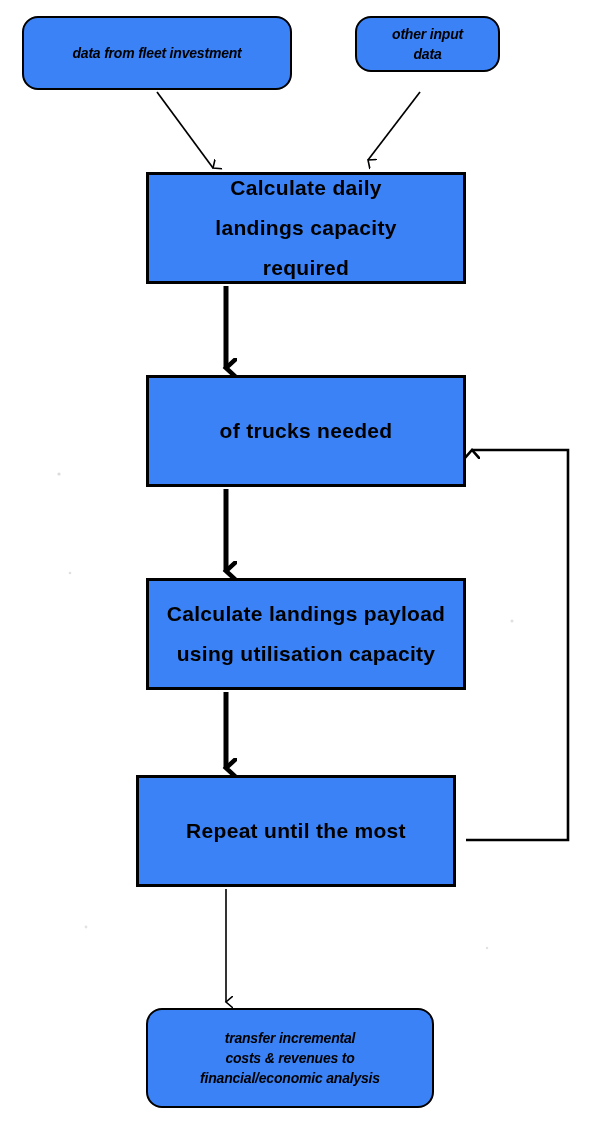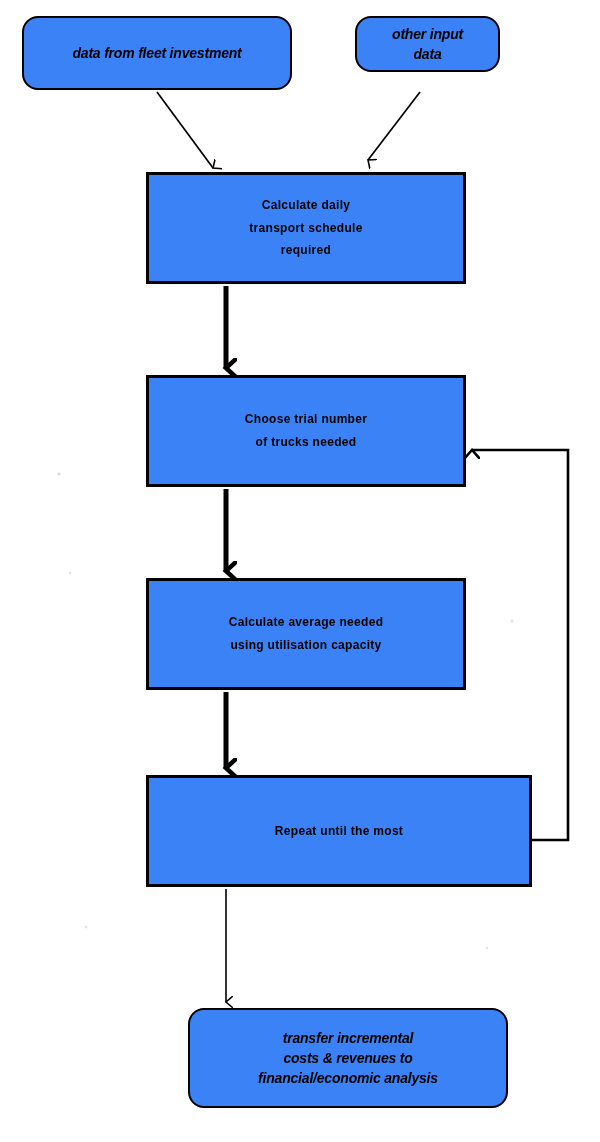--- a/index.html
+++ b/index.html
@@ -37,36 +37,36 @@
     border-radius: 16px;
     font-style: italic;
     font-weight: bold;
     font-size: 14px;
     line-height: 1.45;
     letter-spacing: -0.2px;
   }
   .node.process {
     border: 3px solid #000;
     font-weight: bold;
-    font-size: 12px;
+    font-size: 21px;
     line-height: 1.9;
     letter-spacing: 0.3px;
   }
   .node .line {
     display: block;
     white-space: nowrap;
   }
   
   #n-fleet-data  { left: 22px;  top: 16px;  width: 270px; height: 74px; }
   #n-other-data  { left: 355px; top: 16px;  width: 145px; height: 56px; }
   #n-calc-cap    { left: 146px; top: 172px; width: 320px; height: 112px; }
   #n-choose      { left: 146px; top: 375px; width: 320px; height: 112px; }
   #n-payload     { left: 146px; top: 578px; width: 320px; height: 112px; }
-  #n-repeat      { left: 146px; top: 775px; width: 386px; height: 112px; }
-  #n-transfer    { left: 146px; top: 1008px;width: 320px; height: 100px; margin-left: 42px; }
+  #n-repeat      { left: 136px; top: 775px; width: 320px; height: 112px; }
+  #n-transfer    { left: 146px; top: 1008px;width: 288px; height: 100px; }
 </style>
 </head>
 <body>
 
 <svg id="diagram" viewBox="0 0 600 1142" xmlns="http://www.w3.org/2000/svg">
   <defs>
     <marker id="arrowThin" markerWidth="14" markerHeight="14" refX="6" refY="7" orient="auto" markerUnits="userSpaceOnUse">
       <path d="M0,0 L6,7 L12,0" fill="none" stroke="#000" stroke-width="1.6"></path>
     </marker>
     <marker id="arrowThick" markerWidth="26" markerHeight="20" refX="10" refY="11" orient="auto" markerUnits="userSpaceOnUse">
@@ -120,31 +120,30 @@
   <span class="line">data from fleet investment</span>
 </div>
 
 <div class="node terminal" id="n-other-data">
   <span class="line">other input</span>
   <span class="line">data</span>
 </div>
 
 <div class="node process" id="n-calc-cap">
   <span class="line">Calculate daily</span>
-  <span class="line">transport schedule</span>
+  <span class="line">landings capacity</span>
   <span class="line">required</span>
 </div>
 
 <div class="node process" id="n-choose">
-  <span class="line">Choose trial number</span>
   <span class="line">of trucks needed</span>
 </div>
 
 <div class="node process" id="n-payload">
-  <span class="line">Calculate average needed</span>
+  <span class="line">Calculate landings payload</span>
   <span class="line">using utilisation capacity</span>
 </div>
 
 <div class="node process" id="n-repeat">
   <span class="line">Repeat until the most</span>
 </div>
 
 <div class="node terminal" id="n-transfer">
   <span class="line">transfer incremental</span>
   <span class="line">costs &amp; revenues to</span>

